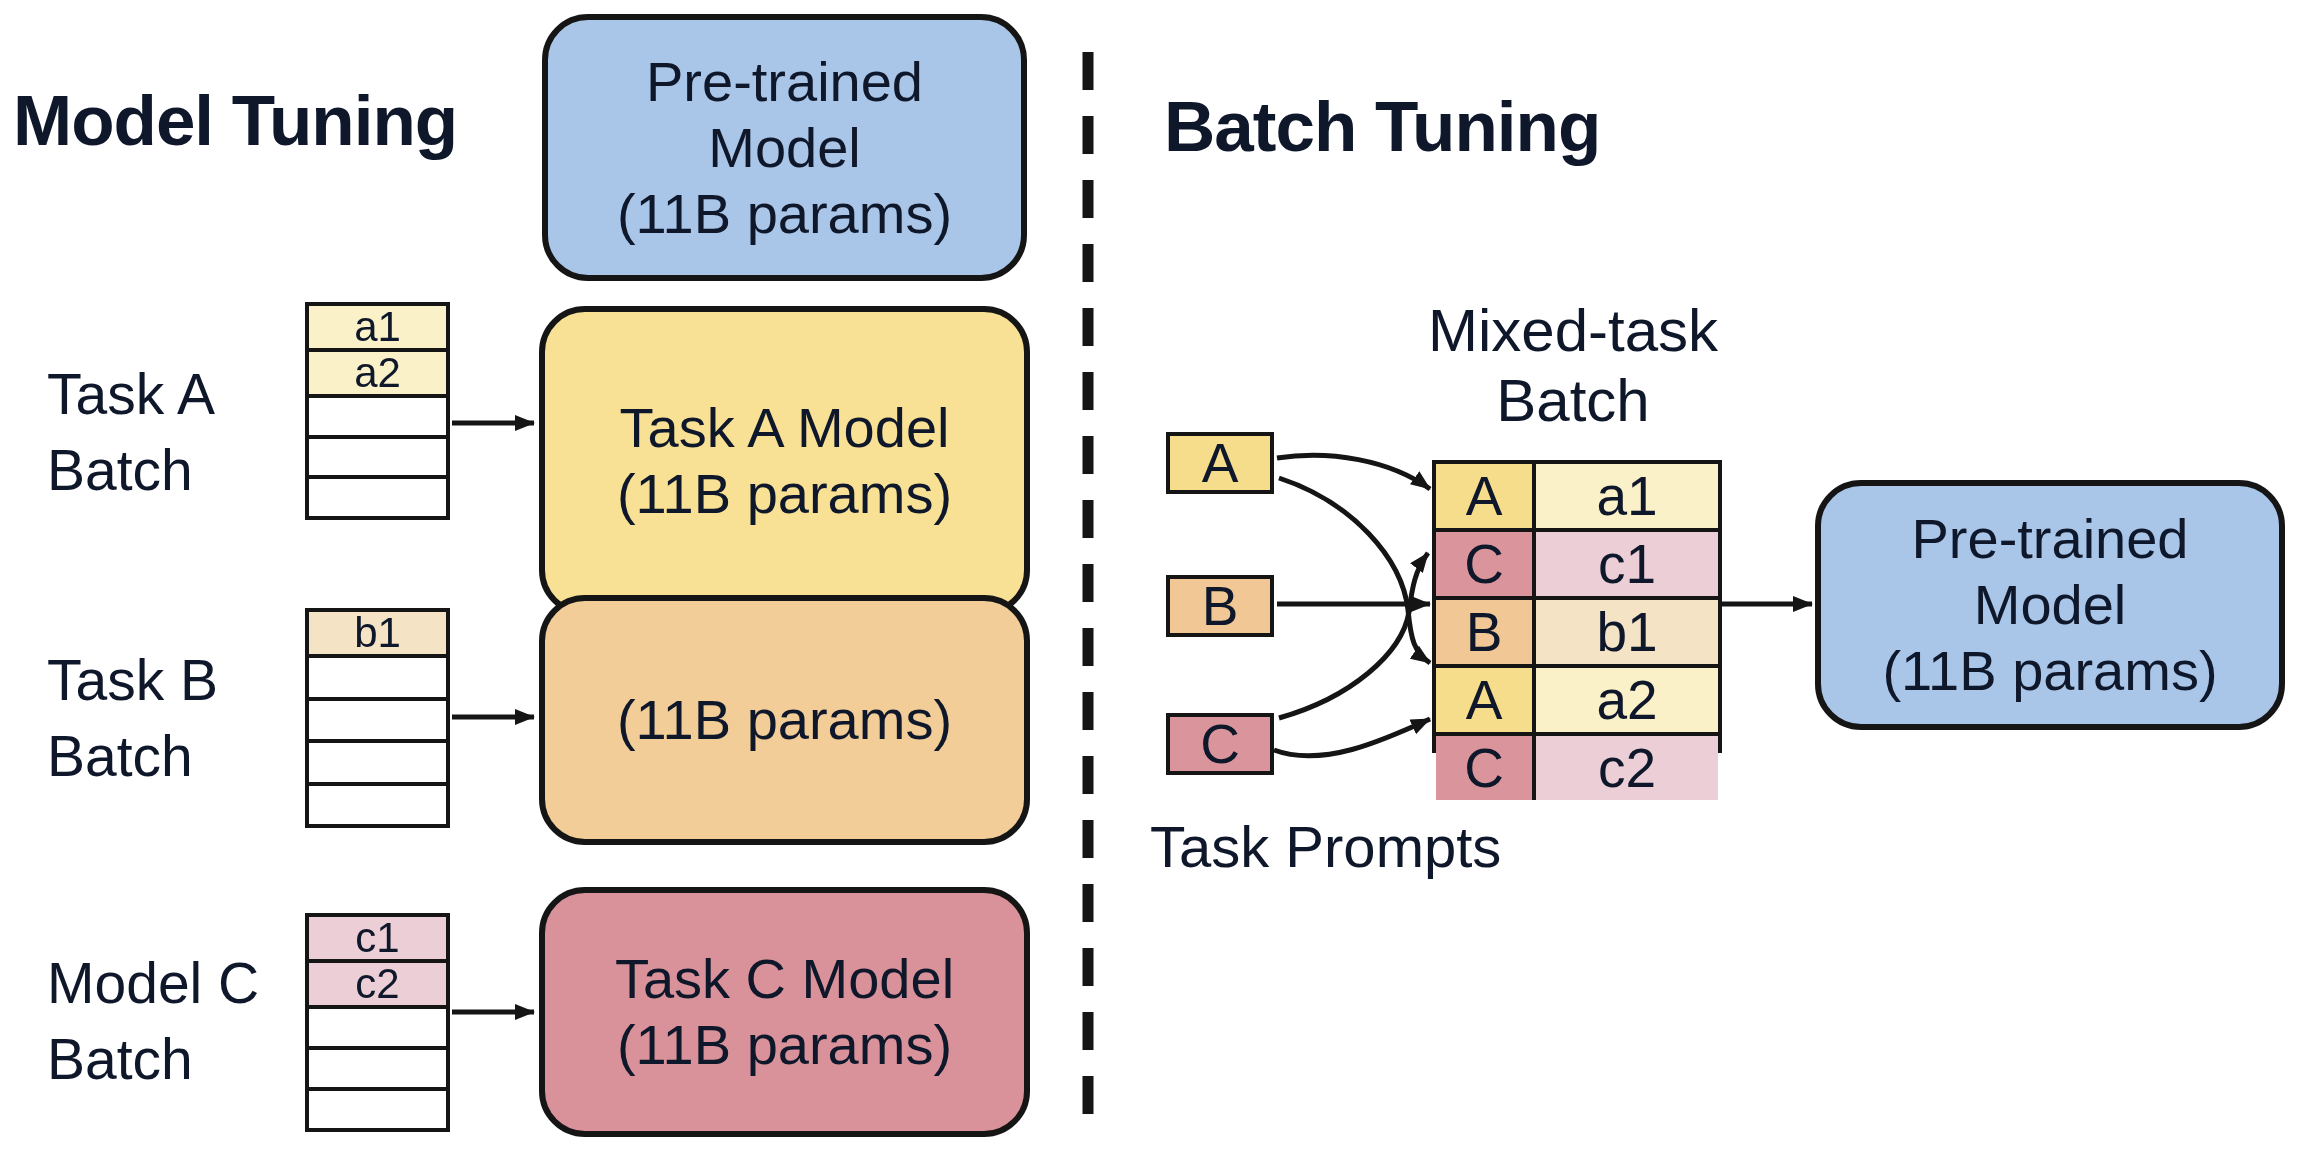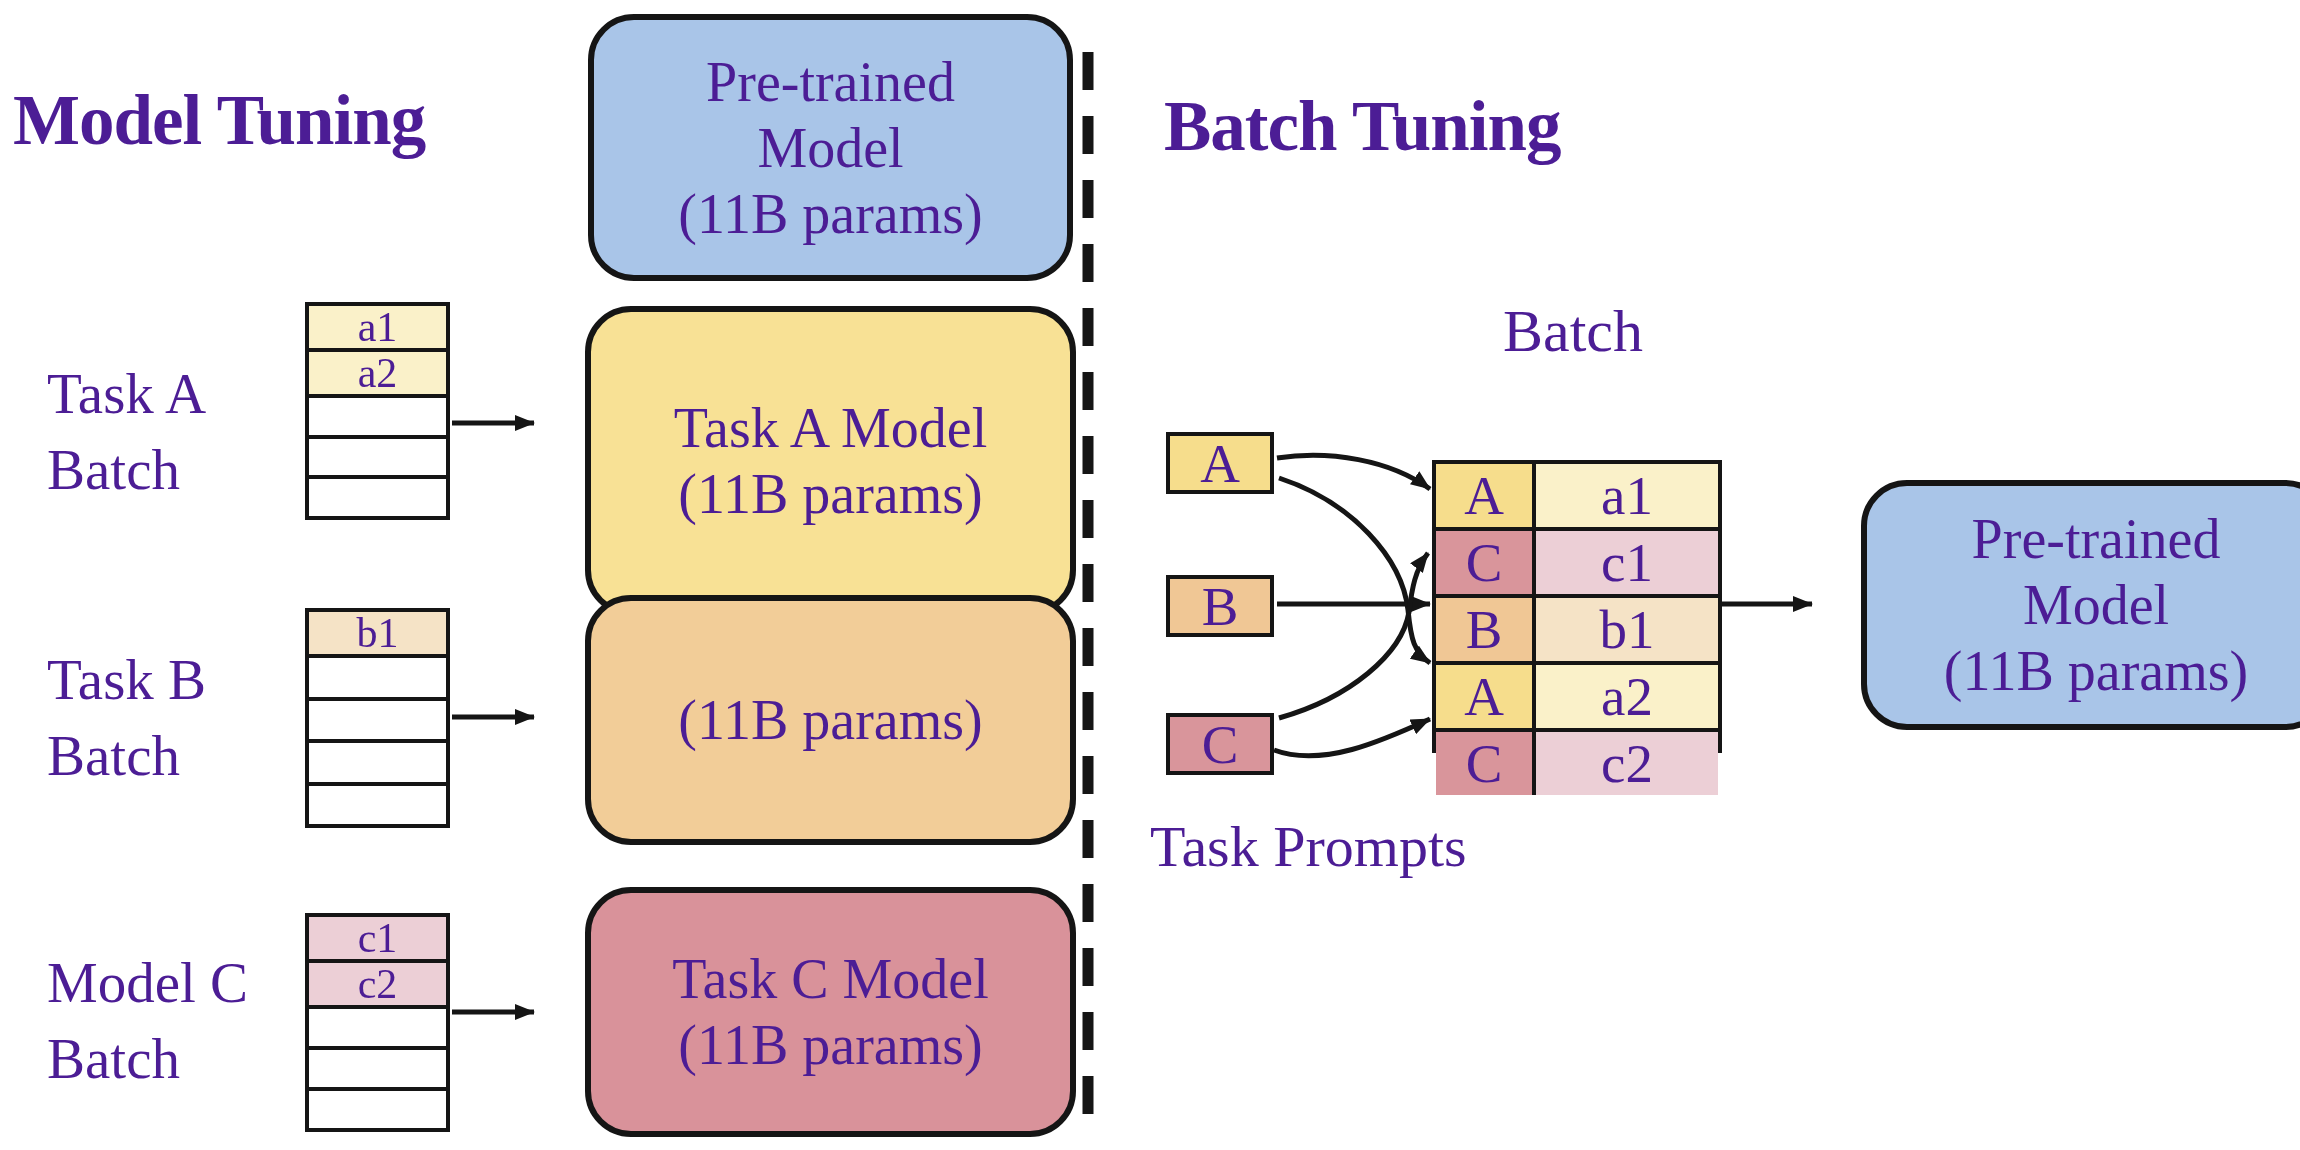--- a/index.html
+++ b/index.html
@@ -1,29 +1,29 @@
 <!DOCTYPE html>
 <html><head>
 <meta charset="utf-8">
 <style>
   html,body{margin:0;padding:0;background:#ffffff;}
   #canvas{
     position:relative;width:2300px;height:1150px;background:#ffffff;
-    font-family:Liberation Serif, serif;color:#4c1d95;overflow:hidden;border-radius:24px;
+    font-family:Liberation Sans, sans-serif;color:#0f172a;overflow:hidden;border-radius:24px;
   }
   svg.connectors{position:absolute;left:0;top:0;z-index:1;}
   .layer{position:absolute;left:0;top:0;width:100%;height:100%;z-index:2;}
 
   .title{position:absolute;font-size:71px;font-weight:bold;letter-spacing:-1px;white-space:nowrap;}
   #title-left{left:13px;top:80px;}
   #title-right{left:1164px;top:86px;}
 
   .bigbox{
     position:absolute;border:6px solid #151515;border-radius:46px;box-sizing:border-box;
-    display:flex;flex-direction:column;align-items:center;justify-content:center;text-align:center;margin-left:46px;
+    display:flex;flex-direction:column;align-items:center;justify-content:center;text-align:center;
   }
   .bigbox .bl{font-size:56px;line-height:66px;white-space:nowrap;}
 
   .side-label{position:absolute;left:47px;width:300px;text-align:left;font-size:57px;line-height:76px;}
 
   .batch{
     position:absolute;left:305px;width:145px;border:4px solid #151515;box-sizing:border-box;
     display:flex;flex-direction:column;background:#ffffff;
   }
   .brow{flex:1;border-bottom:4px solid #151515;display:flex;align-items:center;justify-content:center;font-size:42px;line-height:1;}
@@ -158,20 +158,21 @@
       <div class="brow" style="background: rgb(255, 255, 255);">
           <span></span>
         </div>
     </div>
     <div class="bigbox" style="left: 539px; top: 887px; width: 491px; height: 250px; background: rgb(217, 146, 154);">
       <div class="bl">Task C Model</div>
       <div class="bl">(11B params)</div>
     </div>
 
     <div class="mixed-label">
+      <div>Mixed-task</div>
       <div>Batch</div>
     </div>
 
     <div class="pbox" id="pbox-a" style="background: rgb(246, 221, 140);">
       <span>A</span>
     </div>
     <div class="pbox" id="pbox-b" style="background: rgb(240, 199, 149);">
       <span>B</span>
     </div>
     <div class="pbox" id="pbox-c" style="background: rgb(217, 149, 155);">

